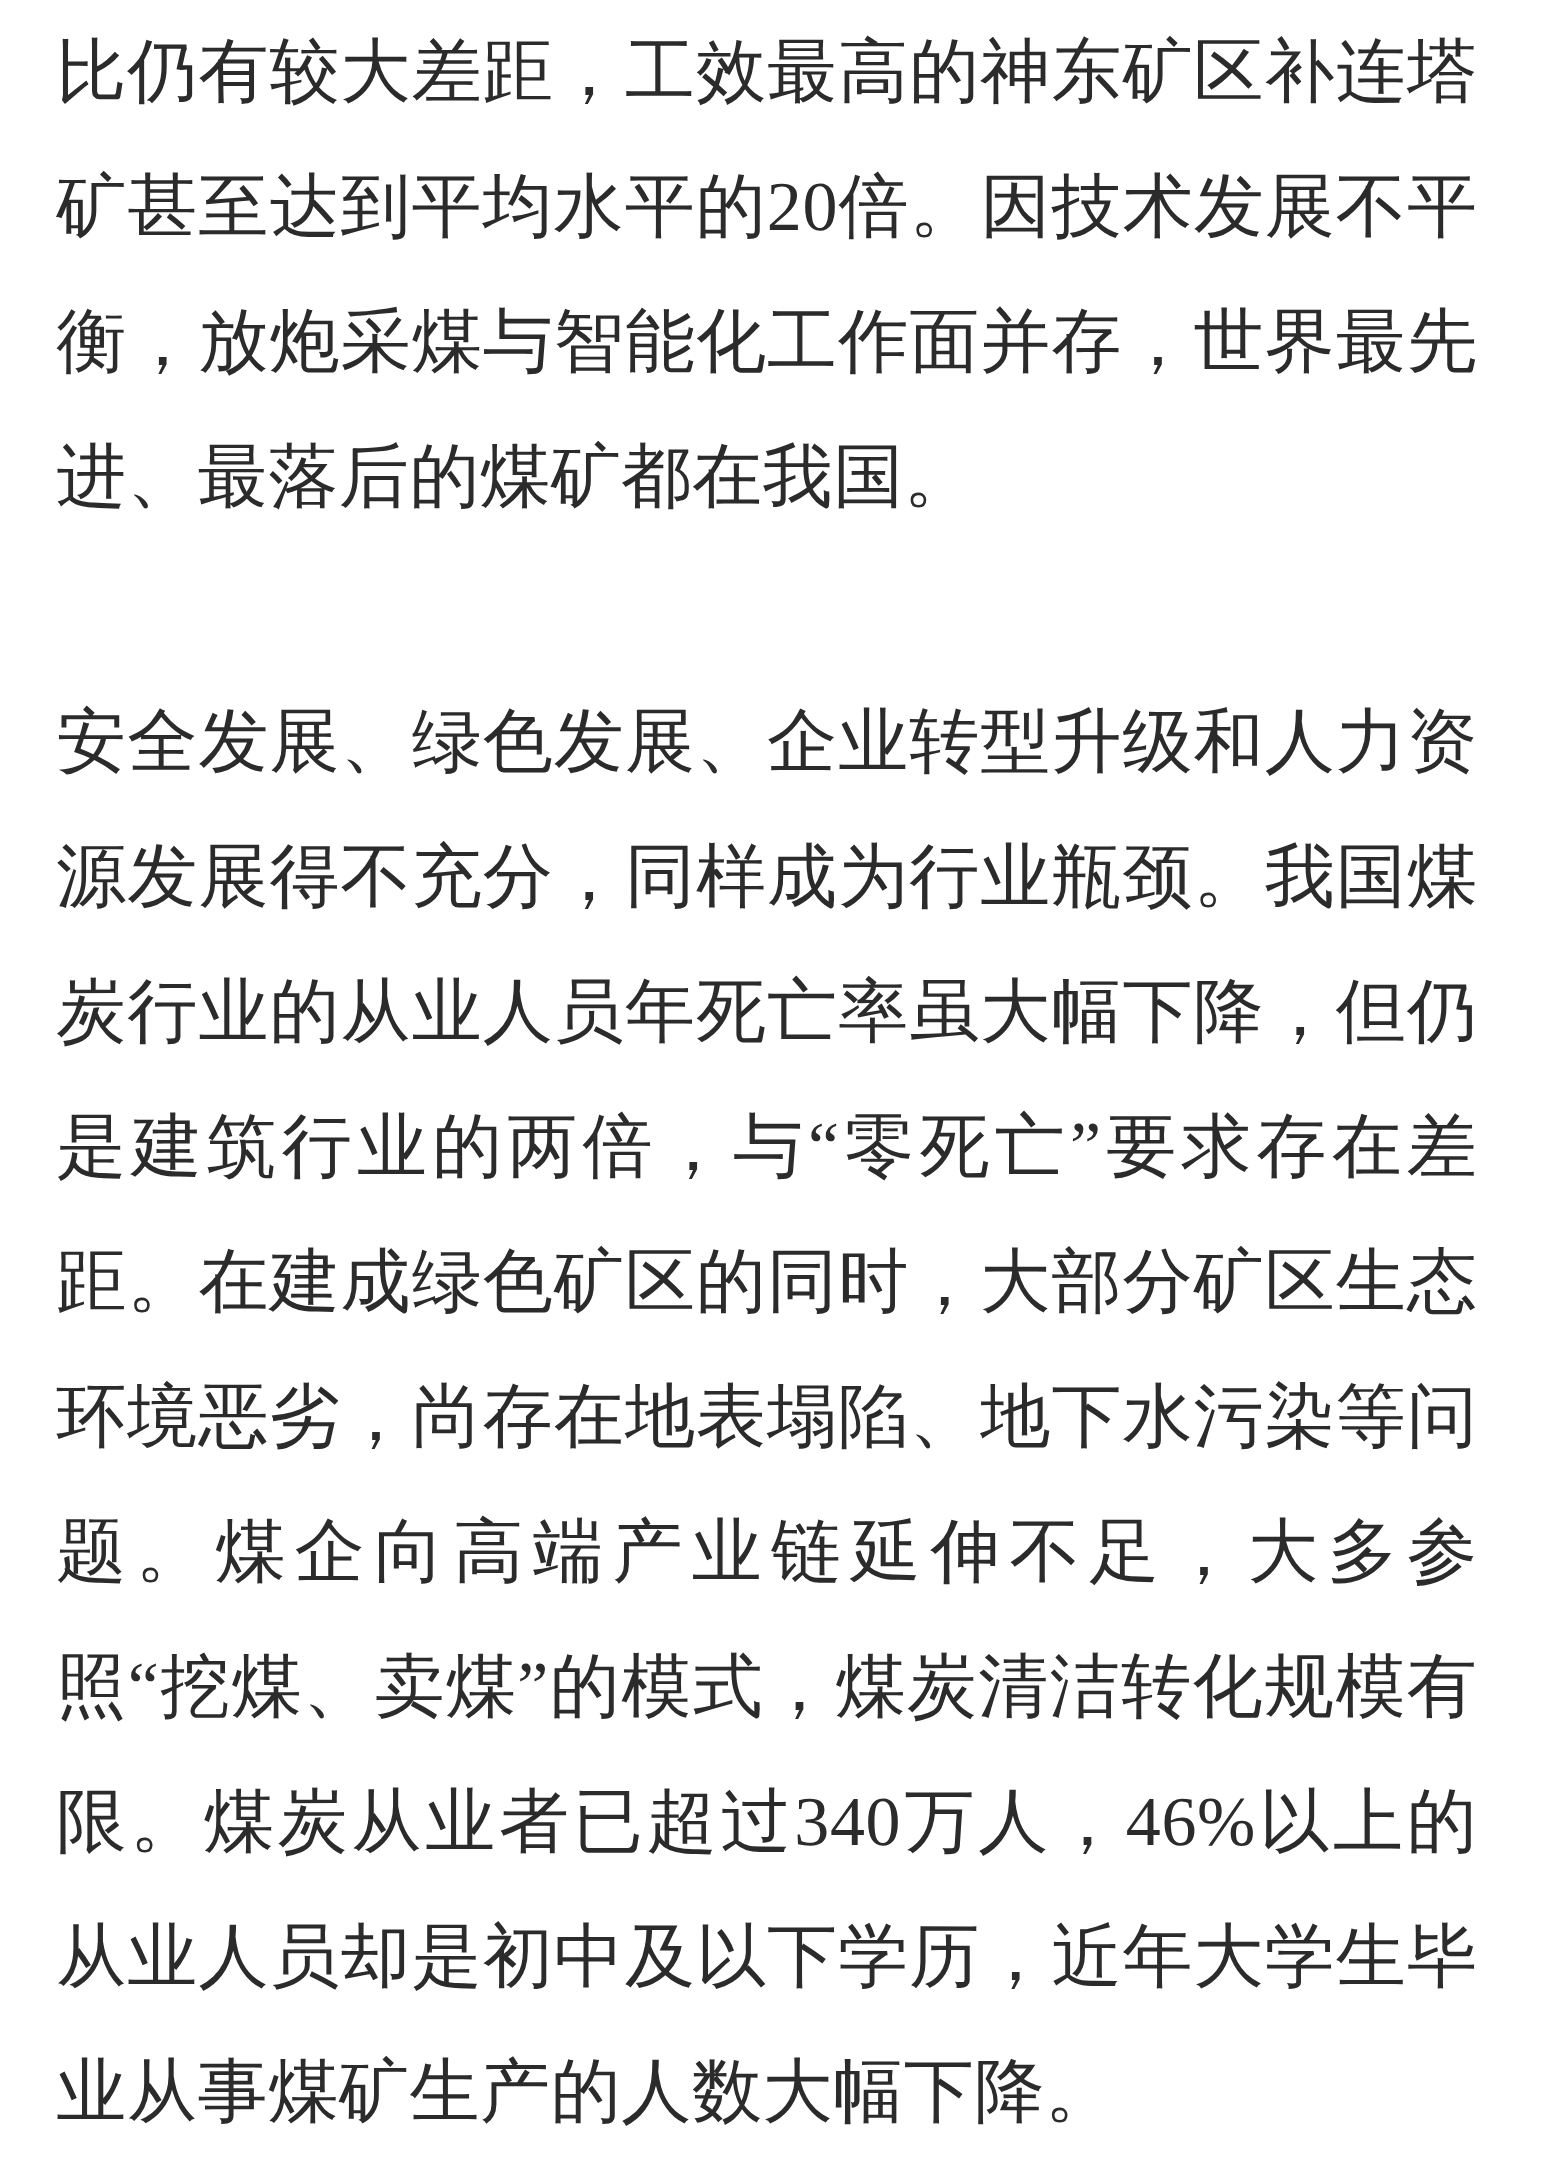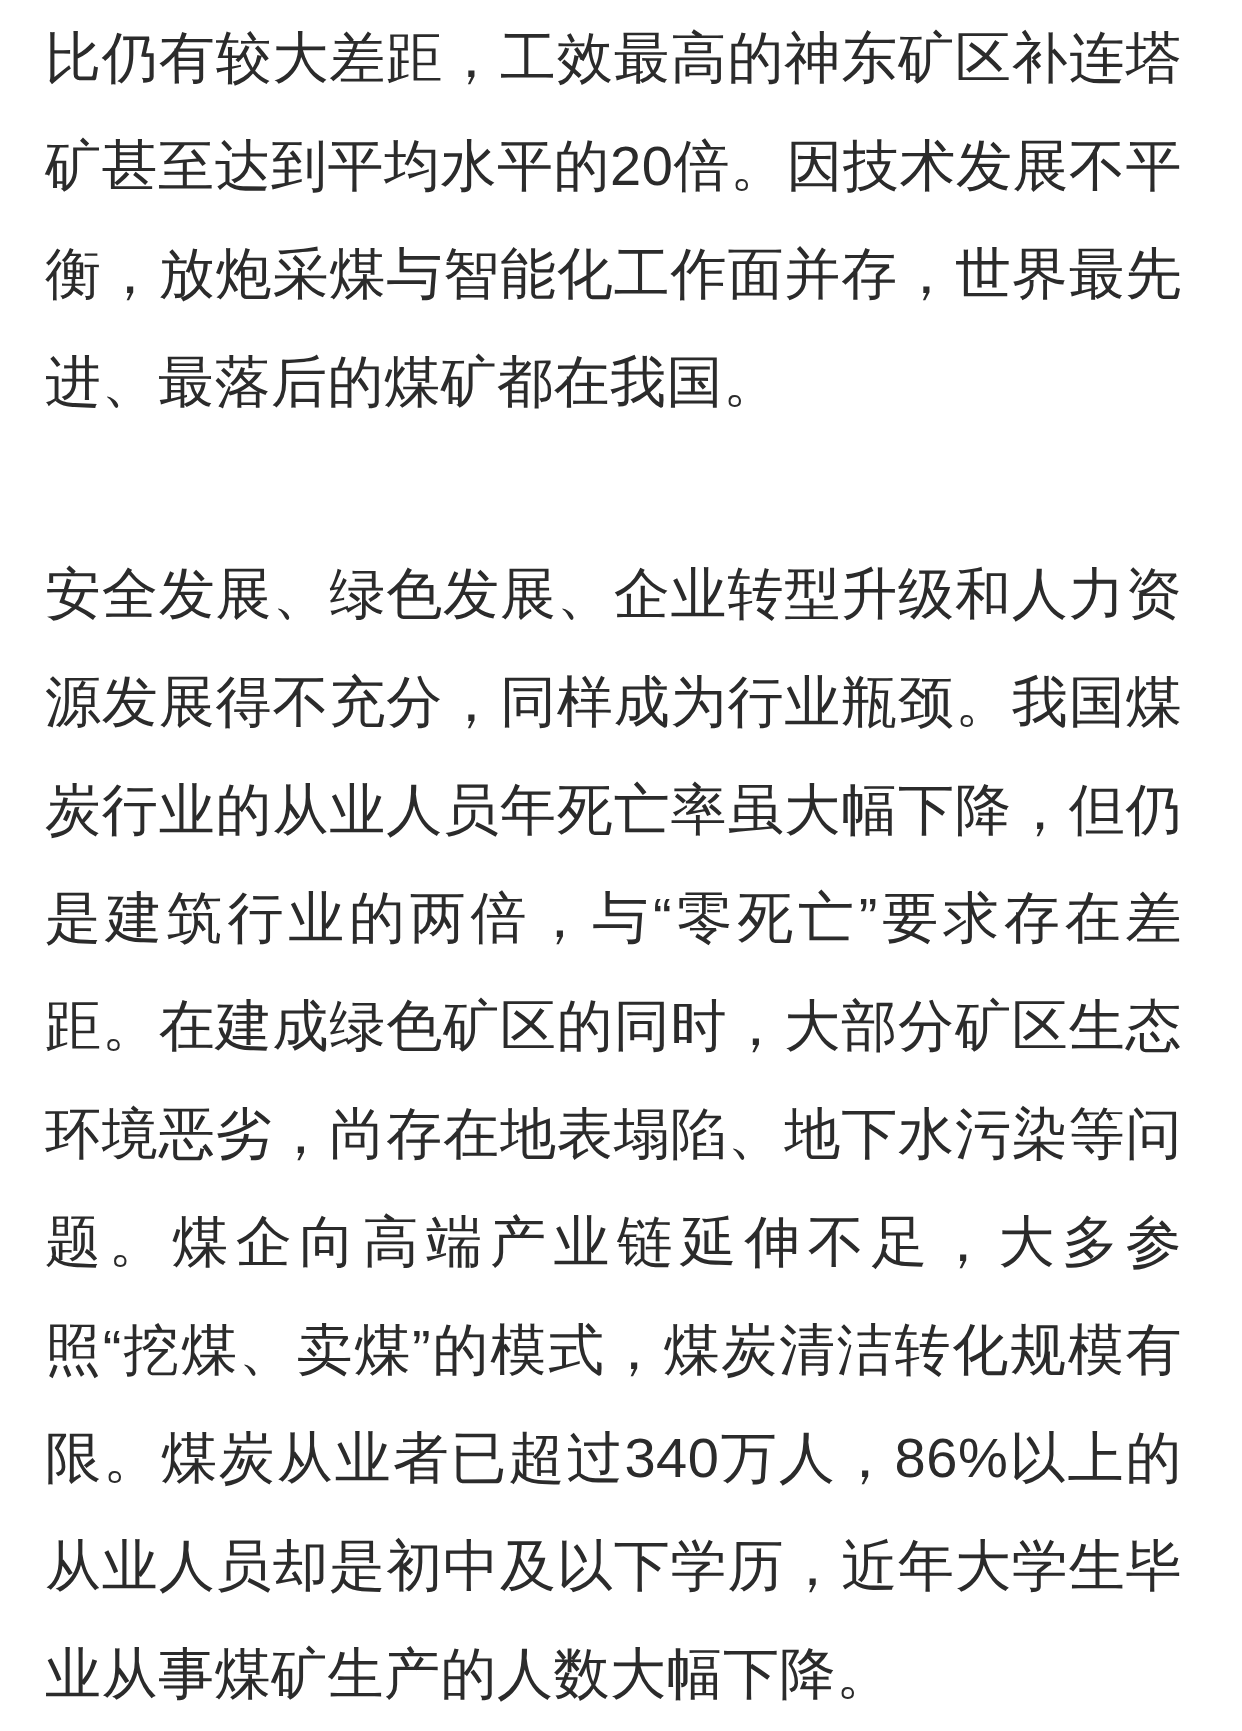--- a/index.html
+++ b/index.html
@@ -19,26 +19,27 @@
     font-family: "Liberation Sans", sans-serif;
     font-size: 56px;
     line-height: 108px;
     color: #2b2b2b;
     text-align: justify;
     text-justify: inter-ideograph;
     letter-spacing: 0.5px;
   }
   .article-body p {
     margin: 0 16px 104px 0;
+    font-family: Liberation Serif, serif;
   }
   .article-body p:last-child {
     margin-bottom: 0;
   }
 </style>
 </head>
 <body>
 
 <main>
   <article class="article-body">
     <p>比仍有较大差距，工效最高的神东矿区补连塔矿甚至达到平均水平的20倍。因技术发展不平衡，放炮采煤与智能化工作面并存，世界最先进、最落后的煤矿都在我国。</p>
-    <p>安全发展、绿色发展、企业转型升级和人力资源发展得不充分，同样成为行业瓶颈。我国煤炭行业的从业人员年死亡率虽大幅下降，但仍是建筑行业的两倍，与“零死亡”要求存在差距。在建成绿色矿区的同时，大部分矿区生态环境恶劣，尚存在地表塌陷、地下水污染等问题。煤企向高端产业链延伸不足，大多参照“挖煤、卖煤”的模式，煤炭清洁转化规模有限。煤炭从业者已超过340万人，86%以上的从业人员却是初中及以下学历，近年大学生毕业从事煤矿生产的人数大幅下降。</p>
+    <p>安全发展、绿色发展、企业转型升级和人力资源发展得不充分，同样成为行业瓶颈。我国煤炭行业的从业人员年死亡率虽大幅下降，但仍是建筑行业的两倍，与“零死亡”要求存在差距。在建成绿色矿区的同时，大部分矿区生态环境恶劣，尚存在地表塌陷、地下水污染等问题。煤企向高端产业链延伸不足，大多参照“挖煤、卖煤”的模式，煤炭清洁转化规模有限。煤炭从业者已超过340万人，46%以上的从业人员却是初中及以下学历，近年大学生毕业从事煤矿生产的人数大幅下降。</p>
   </article>
 </main>
 
 </body></html>

